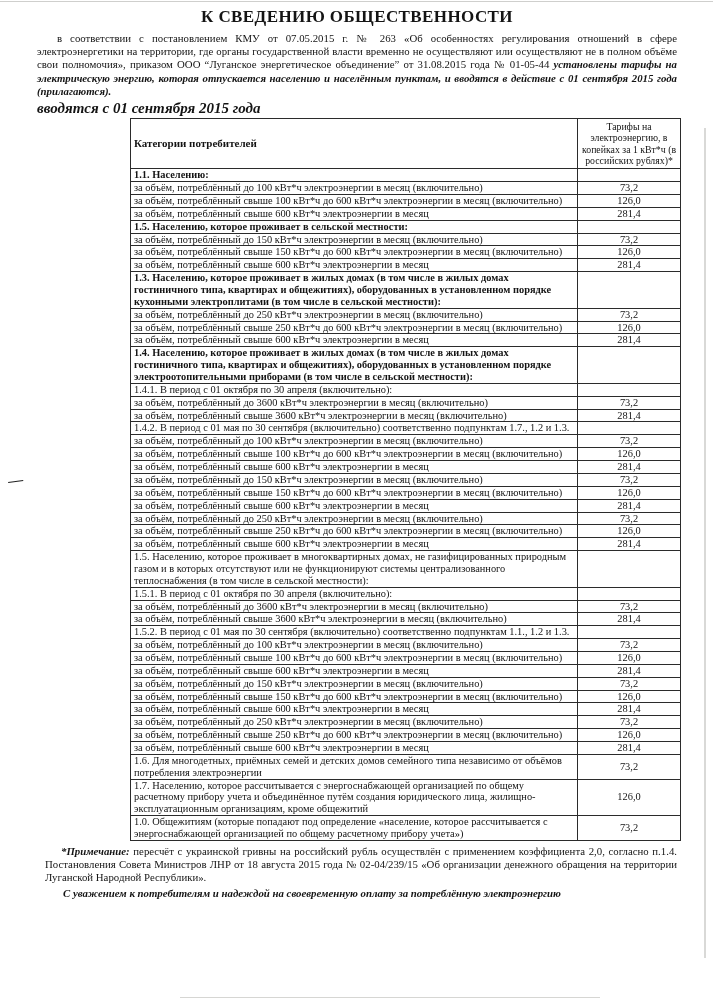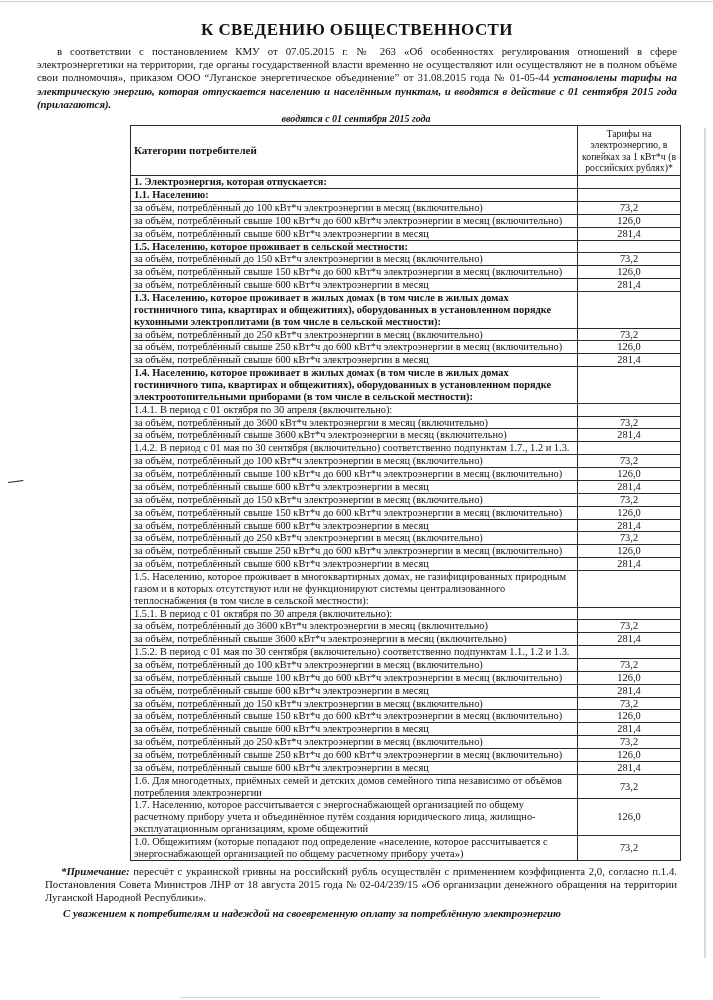--- a/index.html
+++ b/index.html
@@ -4,38 +4,38 @@
 <style>
   html, body { margin: 0; padding: 0; }
   body {
     width: 713px; height: 1000px;
     background: #ffffff;
     font-family: "Liberation Serif", "DejaVu Serif", serif;
     color: #141414;
     position: relative;
     overflow: hidden;
   }
-  .page { padding: 18px 36px 0 37px; position: relative; }
+  .page { padding: 5px 36px 0 37px; position: relative; }
 
   .title {
     font-size: 17px; font-weight: bold; text-align: center;
     letter-spacing: .4px; margin: 2px 0 5px 0;
   }
   .notice {
     font-weight: bold; text-align: center;
     font-size: 11px; line-height: 1.25; margin: 0 4px 4px 4px;
   }
   .intro {
     font-size: 10.8px; line-height: 1.22; text-align: justify;
     text-indent: 20px; margin: 0;
   }
   .intro .b2 { font-weight: bold; font-style: italic; }
   .effective {
-    font-weight: bold; font-style: italic; font-size: 10px;
-    text-align: center; margin: 2px 2px 1px 0;
+    font-weight: bold; font-style: italic; font-size: 15px;
+    text-align: left; margin: 2px 2px 1px 0;
   }
 
   table.tariffs {
     border-collapse: collapse;
     margin-left: 93px;
     width: 543px;
     font-size: 10.4px;
     line-height: 1.14;
     table-layout: fixed;
   }
@@ -90,24 +90,20 @@
 
   <table class="tariffs">
     <thead>
       <tr>
         <th class="cat-h">Категории потребителей</th>
         <th class="val-h">Тарифы на электроэнергию, в копейках за 1 кВт*ч (в российских рублях)*</th>
       </tr>
     </thead>
     <tbody>
         <tr>
-          <td class="cat bold">1. Электроэнергия, которая отпускается:</td>
-          <td class="val"></td>
-        </tr>
-        <tr>
           <td class="cat bold">1.1. Населению:</td>
           <td class="val"></td>
         </tr>
         <tr>
           <td class="cat">за объём, потреблённый до 100 кВт*ч электроэнергии в месяц (включительно)</td>
           <td class="val">73,2</td>
         </tr>
         <tr>
           <td class="cat">за объём, потреблённый свыше 100 кВт*ч до 600 кВт*ч электроэнергии в месяц (включительно)</td>
           <td class="val">126,0</td>

